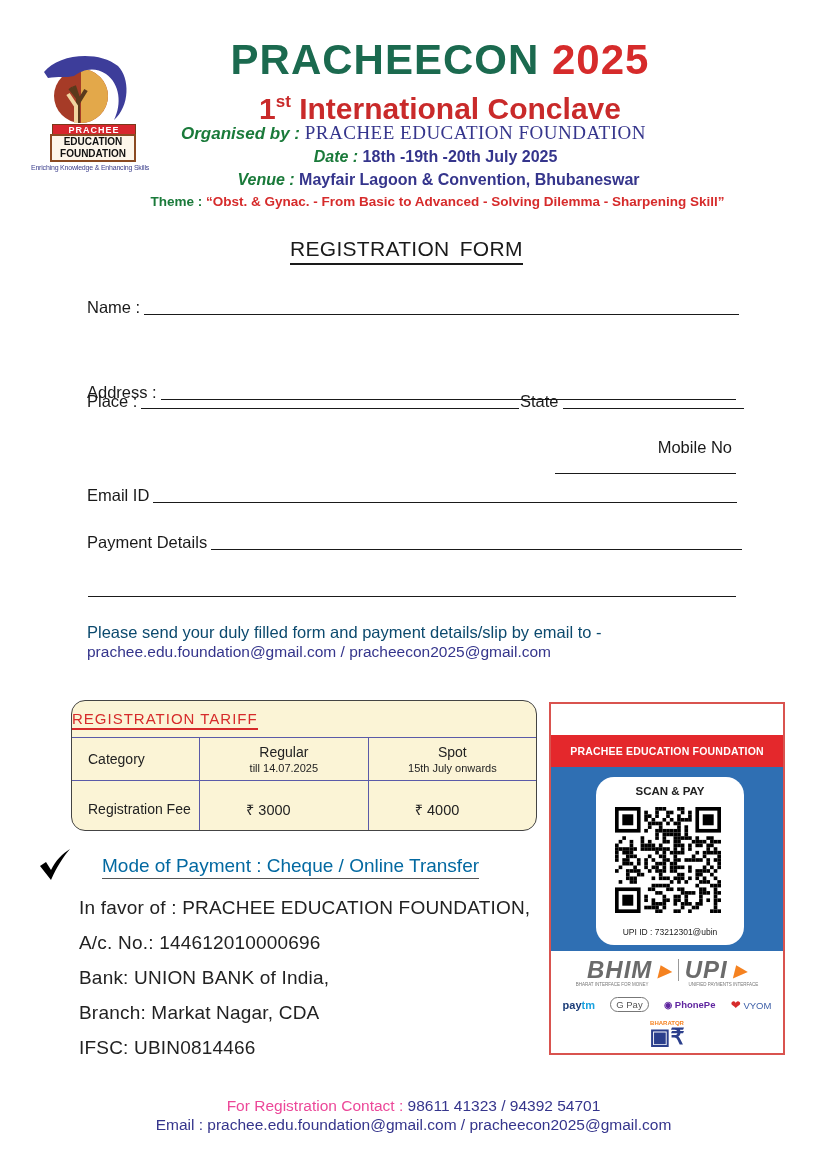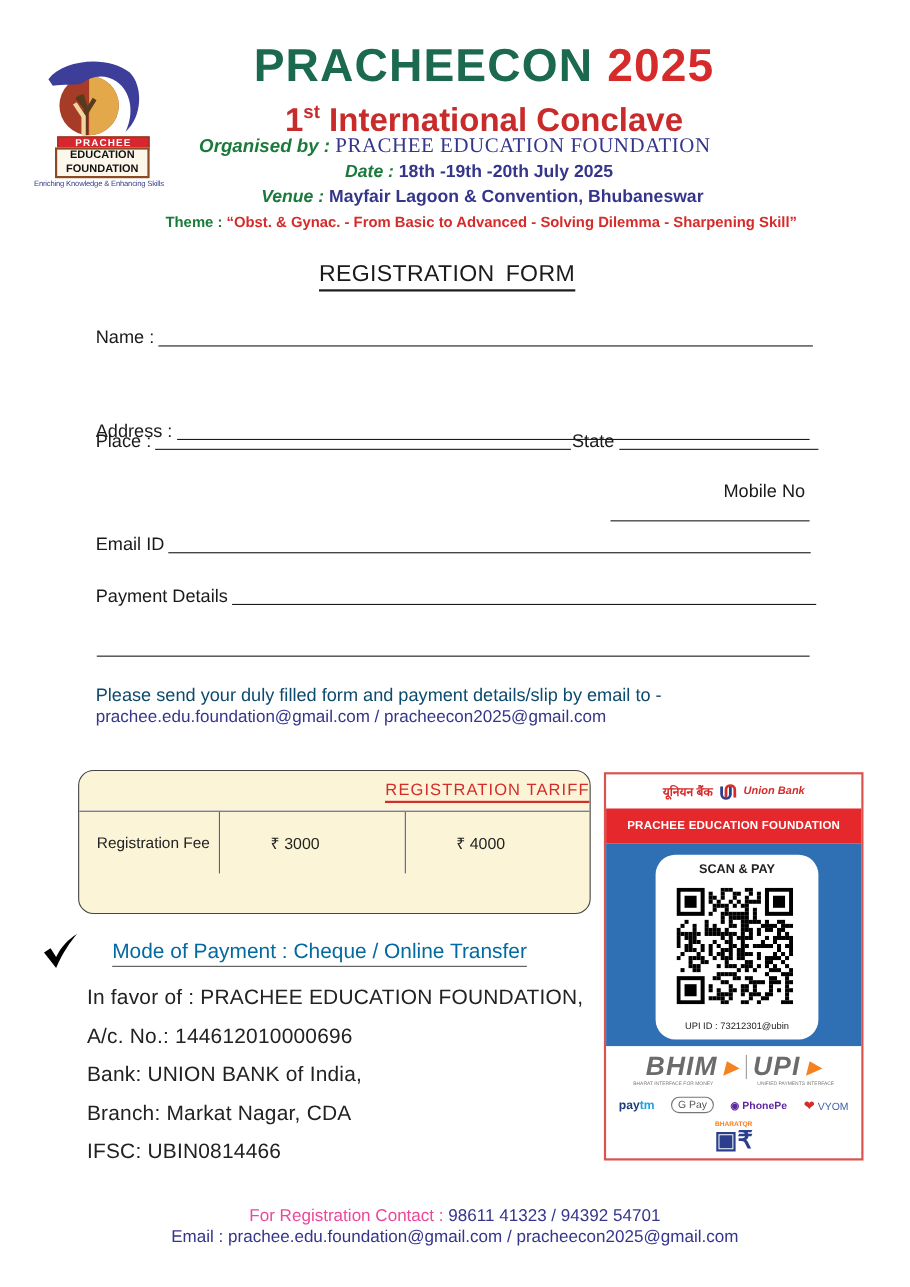--- a/index.html
+++ b/index.html
@@ -37,21 +37,21 @@
   .form-title { left: 290px; top: 236px; font-size: 21px; line-height: 26px; color: #1a1a1a; border-bottom: 2px solid #1a1a1a; padding-bottom: 1px; letter-spacing: 0.3px; word-spacing: 4px; }
   .field { position: absolute; display: flex; align-items: flex-end; font-size: 16.5px; line-height: 20px; color: #1a1a1a; }
   .field .label { white-space: nowrap; padding-right: 4px; }
   .field input { flex: 1; border: none; border-bottom: 1.5px solid #1a1a1a; background: transparent; height: 18px; padding: 0; margin-bottom: 2px; font-size: 14px; outline: none; }
   .blank-line { position: absolute; left: 88px; top: 596px; width: 648px; border-bottom: 1.5px solid #1a1a1a; }
   .instruction { left: 87px; top: 622px; font-size: 16.5px; line-height: 20px; color: #0c4a6e; }
   .emails { left: 87px; top: 642px; font-size: 15.5px; line-height: 20px; color: #35358c; }
 
   
   .tariff { left: 71px; top: 700px; width: 466px; height: 131px; background: #fbf4d6; border: 1.5px solid #444; border-radius: 14px; box-sizing: border-box; overflow: hidden; }
-  .tariff-title { position: absolute; top: 9px; left: 0; width: 100%; text-align: right; }
+  .tariff-title { position: absolute; top: 9px; left: 0; width: 100%; text-align: left; }
   .tariff-title span { color: #d62b2b; font-size: 15px; letter-spacing: 1px; border-bottom: 2px solid #d62b2b; padding-bottom: 1px; }
   .tariff table { position: absolute; top: 36px; left: 0; width: 100%; border-collapse: collapse; }
   .tariff td { border-top: 1.5px solid #5a5aa8; border-left: 1.5px solid #5a5aa8; font-size: 14px; color: #222; }
   .tariff td:first-child { border-left: none; padding-left: 16px; width: 110px; }
   .tariff tr.h td { height: 40px; }
   .tariff tr.v td { height: 54px; }
   .tariff .c { text-align: center; }
   .tariff .sm { font-size: 11px; display: block; margin-top: 2px; }
   .tariff .fee { padding-left: 46px; font-size: 14.5px; }
 
@@ -162,48 +162,51 @@
 </div>
 <div class="blank-line"></div>
 
 <div class="abs instruction">Please send your duly filled form and payment details/slip by email to -</div>
 <div class="abs emails">prachee.edu.foundation@gmail.com / pracheecon2025@gmail.com</div>
 
 <div class="abs tariff">
   <div class="tariff-title"><span>REGISTRATION TARIFF</span></div>
   <table>
     <tbody>
+        <tr class="h">
+      <td>Category</td>
+      <td class="c">
+        <span>Regular</span>
+        <span class="sm">till 14.07.2025</span>
+      </td>
+      <td class="c">
+        <span>Spot</span>
+        <span class="sm">15th July onwards</span>
+      </td>
+    </tr>
     <tr class="v">
       <td>Registration Fee</td>
       <td class="fee">₹ 3000</td>
       <td class="fee">₹ 4000</td>
     </tr>
   </tbody>
     </table>
 </div>
 
 <svg class="abs check" viewBox="0 0 34 34">
   <path d="M2 18 L8 14 L13 22 C18 12 24 6 32 1 C26 8 19 18 13 32 Z" fill="#000"></path>
 </svg>
 <div class="abs mode">Mode of Payment : Cheque / Online Transfer</div>
 <div class="abs pay-line" style="top:896px;">In favor of : PRACHEE EDUCATION FOUNDATION,</div>
 <div class="abs pay-line" style="top:931px;">A/c. No.: 144612010000696</div>
 <div class="abs pay-line" style="top:966px;">Bank: UNION BANK of India,</div>
 <div class="abs pay-line" style="top:1001px;">Branch: Markat Nagar, CDA</div>
 <div class="abs pay-line" style="top:1036px;">IFSC: UBIN0814466</div>
 
 <div class="abs qr-card">
-  <div class="qr-bank">
-    <span class="hindi">यूनियन बैंक</span>
-    <svg width="16" height="14" viewBox="0 0 16 14">
-      <path d="M2 2 L2 9 A4 4 0 0 0 10 9 L10 2" stroke="#2b3f8c" stroke-width="2.5" fill="none"></path>
-      <path d="M6 12 L6 5 A4 4 0 0 1 14 5 L14 12" stroke="#d62b2b" stroke-width="2.5" fill="none"></path>
-    </svg>
-    <span class="ub">Union Bank</span>
-  </div>
   <div class="qr-band">PRACHEE EDUCATION FOUNDATION</div>
   <div class="qr-blue">
     <div class="qr-inner">
       <div class="scan">SCAN &amp; PAY</div>
       <svg class="qr-code" id="qr" viewBox="0 0 29 29">
           <rect x="11" y="0" width="1" height="1" fill="#000"></rect>
           <rect x="12" y="0" width="1" height="1" fill="#000"></rect>
           <rect x="13" y="0" width="1" height="1" fill="#000"></rect>
           <rect x="17" y="0" width="1" height="1" fill="#000"></rect>
           <rect x="18" y="0" width="1" height="1" fill="#000"></rect>

